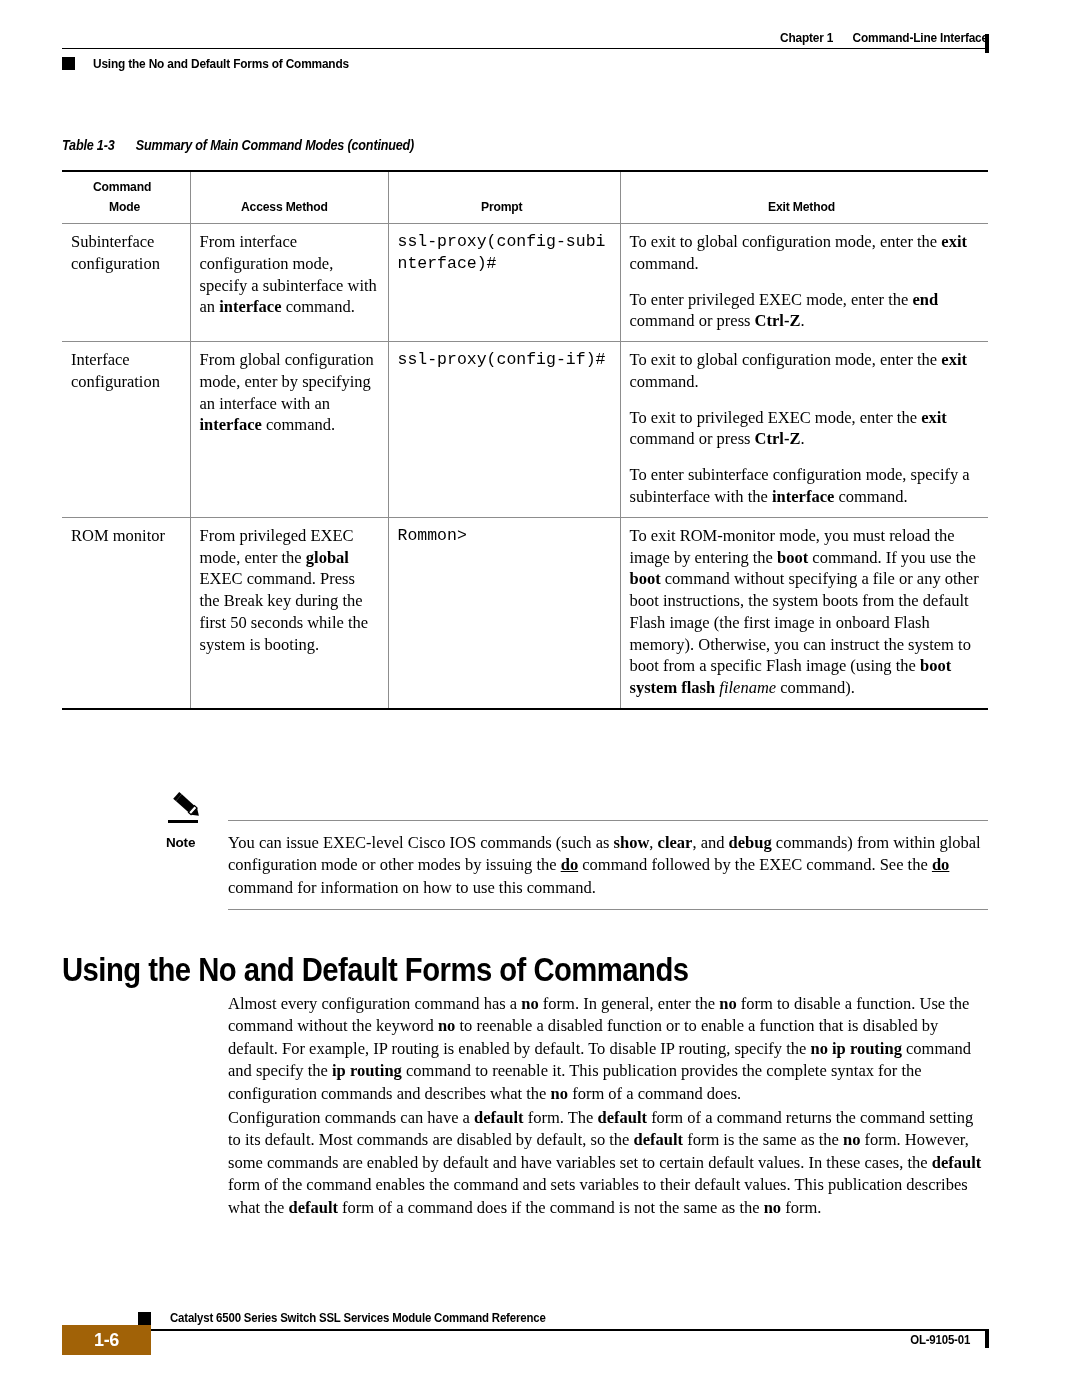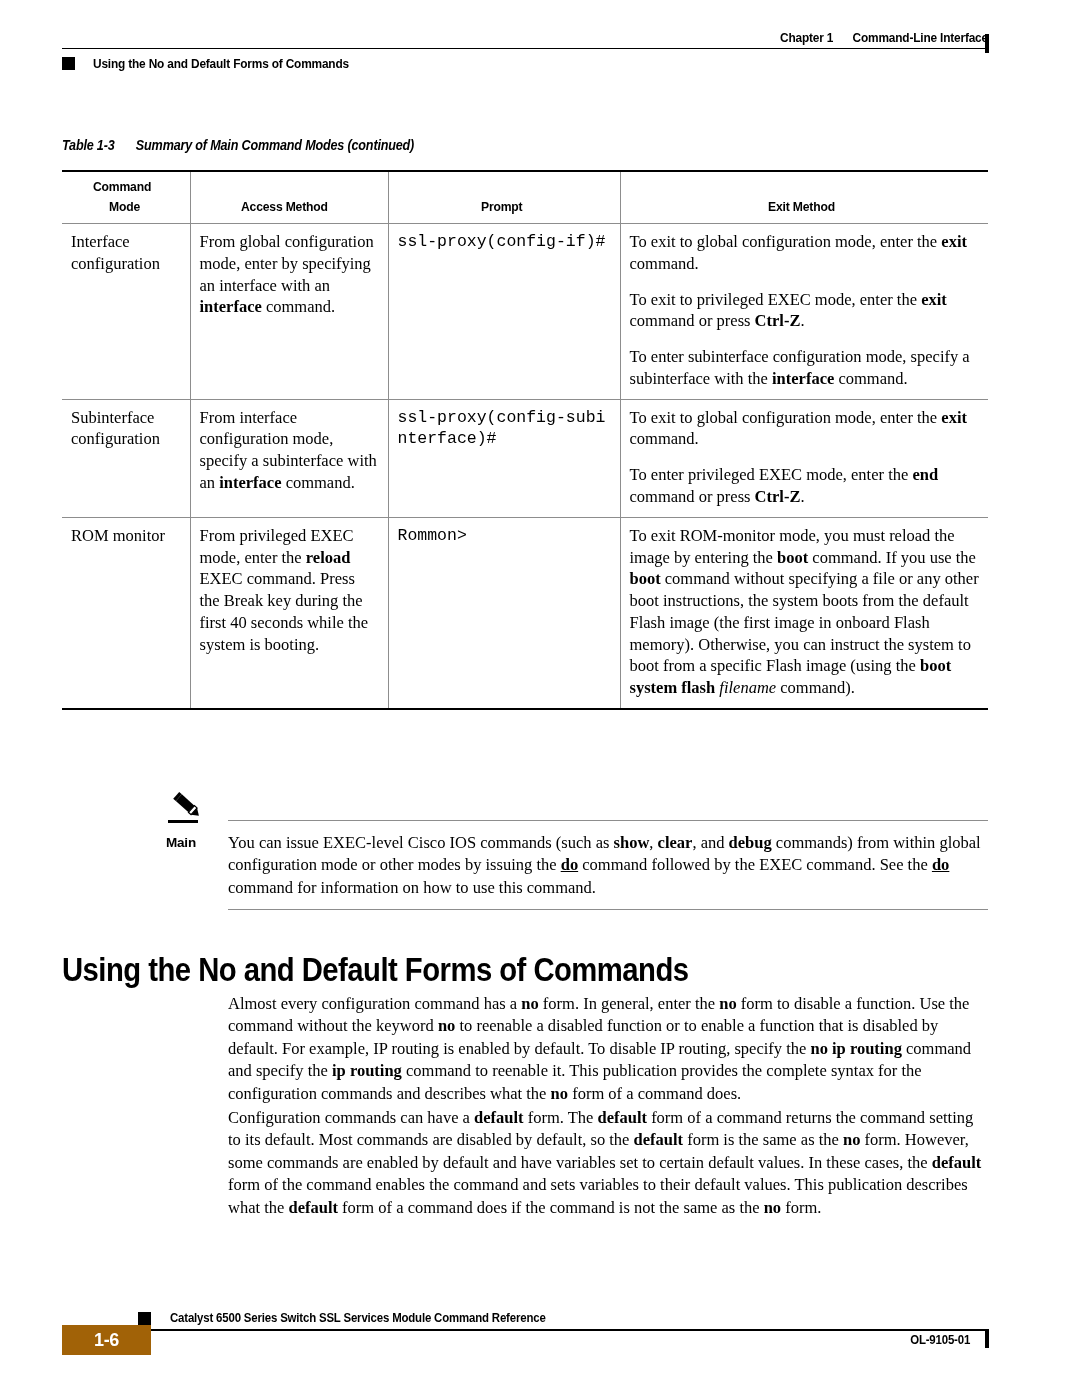--- a/index.html
+++ b/index.html
@@ -358,43 +358,43 @@
           <span class="hdr-inner">Prompt</span>
         </th>
         <th>
           <span class="hdr-inner">Exit Method</span>
         </th>
       </tr>
     </thead>
     <tbody>
 
       <tr>
+        <td>Subinterface configuration</td>
+        <td><span>From interface configuration mode, specify a subinterface with an </span><b>interface</b><span> command.</span></td>
+        <td class="mono">ssl-proxy(config-subinterface)#</td>
+        <td>
+          <p class="exit-p"><span>To exit to global configuration mode, enter the </span><b>exit</b><span> command.</span></p>
+          <p class="exit-p"><span>To enter privileged EXEC mode, enter the </span><b>end</b><span> command or press </span><b>Ctrl-Z</b><span>.</span></p>
+        </td>
+      </tr>
+
+      <tr>
         <td>Interface configuration</td>
         <td><span>From global configuration mode, enter by specifying an interface with an </span><b>interface</b><span> command.</span></td>
         <td class="mono">ssl-proxy(config-if)#</td>
         <td>
           <p class="exit-p"><span>To exit to global configuration mode, enter the </span><b>exit</b><span> command.</span></p>
           <p class="exit-p"><span>To exit to privileged EXEC mode, enter the </span><b>exit</b><span> command or press </span><b>Ctrl-Z</b><span>.</span></p>
           <p class="exit-p"><span>To enter subinterface configuration mode, specify a subinterface with the </span><b>interface</b><span> command.</span></p>
         </td>
       </tr>
 
       <tr>
-        <td>Subinterface configuration</td>
-        <td><span>From interface configuration mode, specify a subinterface with an </span><b>interface</b><span> command.</span></td>
-        <td class="mono">ssl-proxy(config-subinterface)#</td>
-        <td>
-          <p class="exit-p"><span>To exit to global configuration mode, enter the </span><b>exit</b><span> command.</span></p>
-          <p class="exit-p"><span>To enter privileged EXEC mode, enter the </span><b>end</b><span> command or press </span><b>Ctrl-Z</b><span>.</span></p>
-        </td>
-      </tr>
-
-      <tr>
         <td>ROM monitor</td>
-        <td><span>From privileged EXEC mode, enter the </span><b>reload</b><span> EXEC command. Press the Break key during the first 40 seconds while the system is booting.</span></td>
+        <td><span>From privileged EXEC mode, enter the </span><b>global</b><span> EXEC command. Press the Break key during the first 50 seconds while the system is booting.</span></td>
         <td class="mono">Rommon&gt;</td>
         <td>
           <p class="exit-p"><span>To exit ROM-monitor mode, you must reload the image by entering the </span><b>boot</b><span> command. If you use the </span><b>boot</b><span> command without specifying a file or any other boot instructions, the system boots from the default Flash image (the first image in onboard Flash memory). Otherwise, you can instruct the system to boot from a specific Flash image (using the </span><b>boot system flash</b><span>&nbsp;</span><i>filename</i><span> command).</span></p>
         </td>
       </tr>
     </tbody>
   </table>
 
 
   <div class="note-wrap">
@@ -404,21 +404,21 @@
           <rect x="6" y="10.5" width="17" height="9" fill="#000"></rect>
           <rect x="23" y="10.5" width="3.5" height="9" fill="#fff" stroke="#000" stroke-width="1.2"></rect>
           <polygon points="26.5,10.5 33,15 26.5,19.5" fill="#000"></polygon>
           <rect x="2.5" y="10.5" width="3.5" height="9" fill="#000"></rect>
         </g>
       </svg>
       <span class="note-icon-underline"></span>
       <span class="note-rule-top"></span>
     </div>
     <div class="note-body">
-      <div class="note-label">Main</div>
+      <div class="note-label">Note</div>
       <div class="note-text"><span>You can issue EXEC-level Cisco IOS commands (such as </span><b>show</b><span>, </span><b>clear</b><span>, and </span><b>debug</b><span> commands) from within global configuration mode or other modes by issuing the </span><a class="link" href="#">do</a><span> command followed by the EXEC command. See the </span><a class="link" href="#">do</a><span> command for information on how to use this command.</span></div>
     </div>
     <div class="note-rule-bottom"></div>
   </div>
 
   <h1 class="section-heading">Using the No and Default Forms of Commands</h1>
 
   <div class="body-block" id="para1">
     <p class="para"><span>Almost every configuration command has a </span><b>no</b><span> form. In general, enter the </span><b>no</b><span> form to disable a function. Use the command without the keyword </span><b>no</b><span> to reenable a disabled function or to enable a function that is disabled by default. For example, IP routing is enabled by default. To disable IP routing, specify the </span><b>no ip routing</b><span> command and specify the </span><b>ip routing</b><span> command to reenable it. This publication provides the complete syntax for the configuration commands and describes what the </span><b>no</b><span> form of a command does.</span></p>
   </div>

